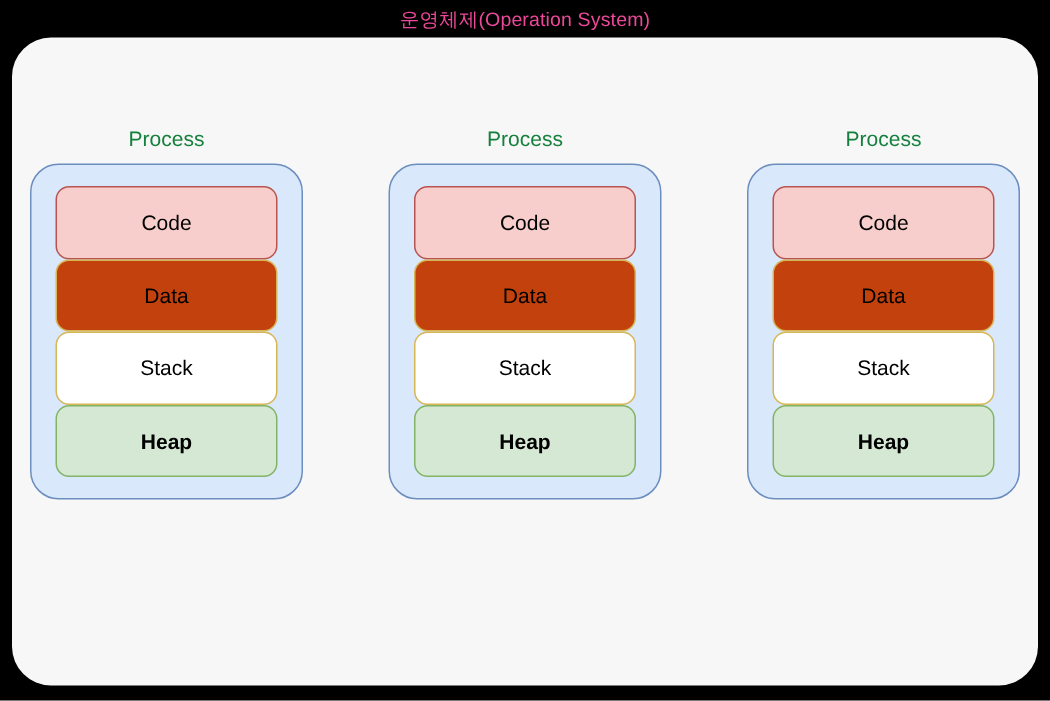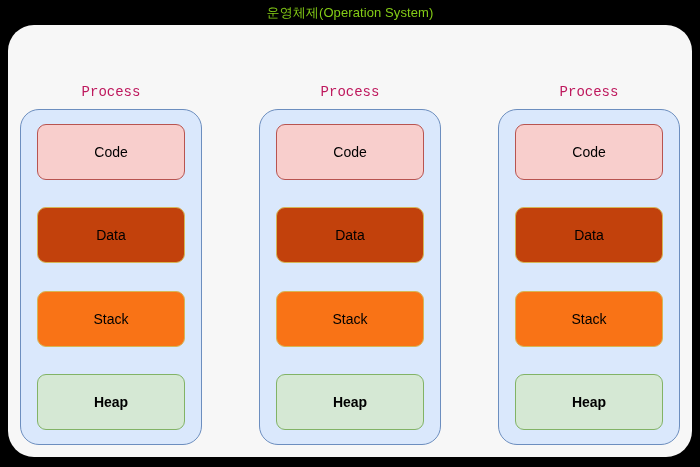--- a/index.html
+++ b/index.html
@@ -18,21 +18,21 @@
 
   
   #os-title {
     position: absolute;
     top: 0;
     left: 0;
     width: 700px;
     height: 25px;
     line-height: 25px;
     text-align: center;
-    color: #84cc16;
+    color: #ec4899;
     font-size: 13px;
     font-weight: 400;
     letter-spacing: 0.1px;
     user-select: none;
   }
 
   
   #os-panel {
     position: absolute;
     left: 8px;
@@ -59,30 +59,29 @@
 
   .process-column {
     width: 182px;
     display: flex;
     flex-direction: column;
     align-items: center;
   }
 
   .process-label {
     font-size: 14px;
-    color: #be185d;
+    color: #15803d;
     line-height: 18px;
     margin-bottom: 8px;
     user-select: none;
-    font-family: Liberation Mono, monospace;
   }
 
   .process-container {
     width: 182px;
-    height: 336px;
+    height: 224px;
     background: #dae8fc;
     border: 1.4px solid #6c8ebf;
     border-radius: 19px;
     padding: 14px 16px;
     display: flex;
     flex-direction: column;
     justify-content: space-between;
   }
 
   .segment {
@@ -93,21 +92,21 @@
     display: flex;
     align-items: center;
     justify-content: center;
     font-size: 14px;
     color: #000000;
     user-select: none;
   }
 
   .seg-code  { background: #f8cecc; border-color: #b85450; }
   .seg-data  { background: #c2410c; border-color: #d6b656; }
-  .seg-stack { background: #f97316; border-color: #d6b656; }
+  .seg-stack { background: #ffffff; border-color: #d6b656; }
   .seg-heap  { background: #d5e8d4; border-color: #82b366; font-weight: bold; }
 </style>
 </head>
 <body>
 
 <div id="os-title">운영체제(Operation System)</div>
 
 <div id="os-panel">
 
   <div id="process-row">

